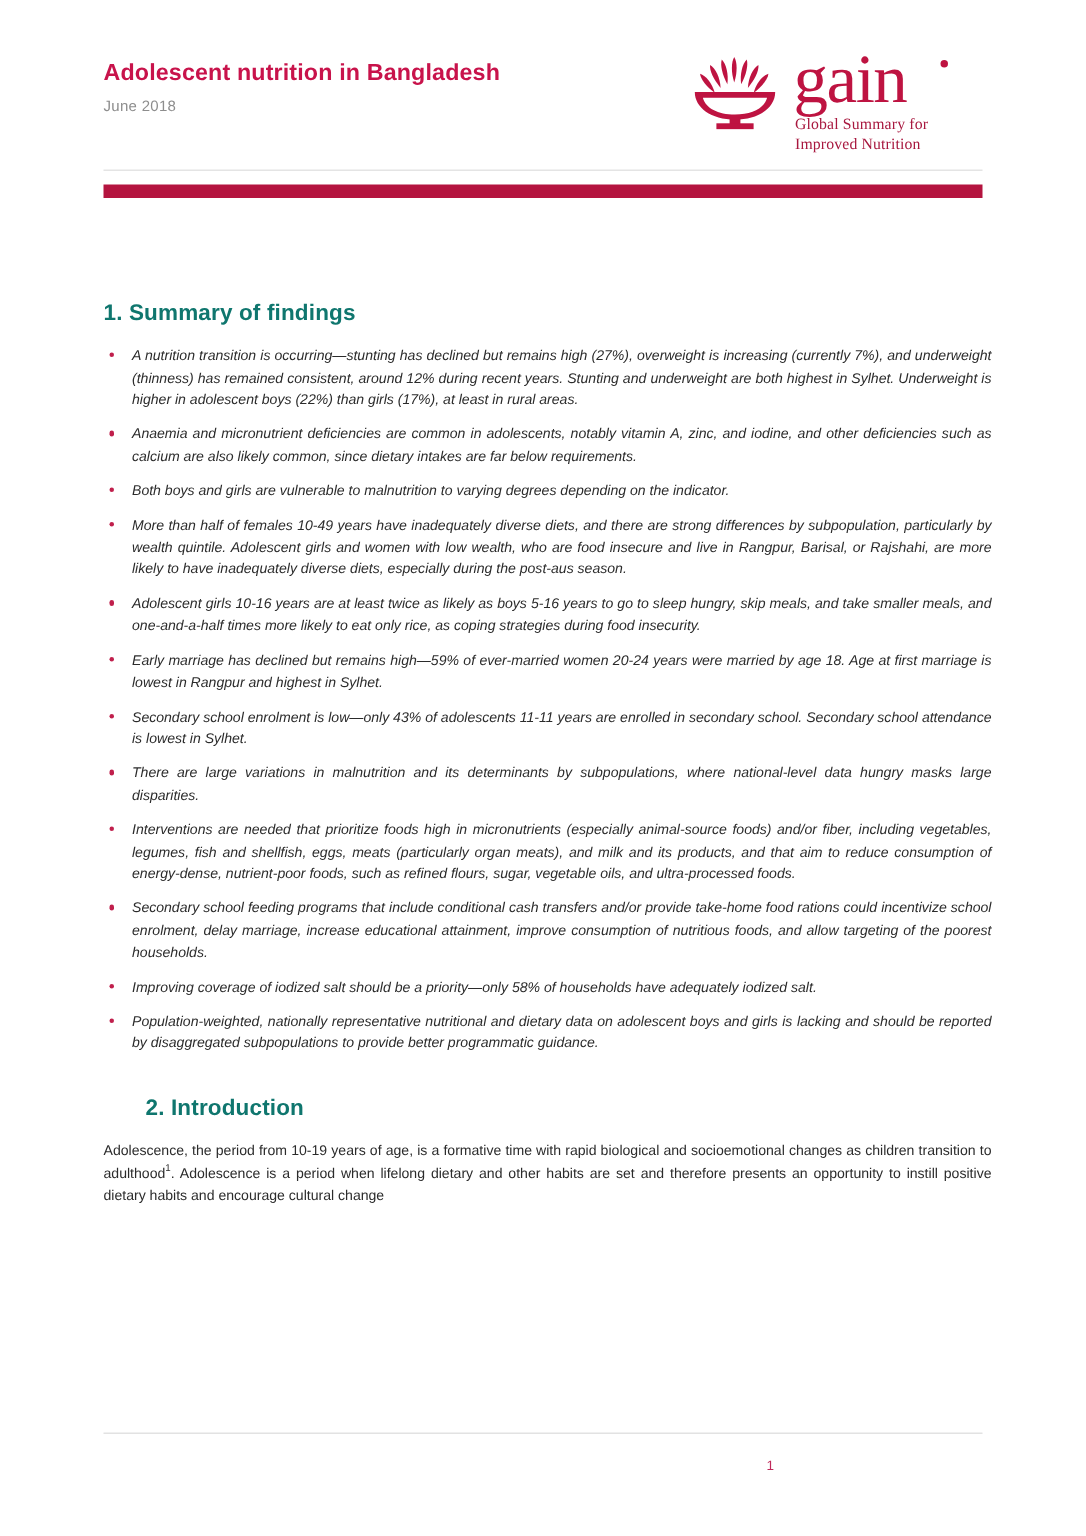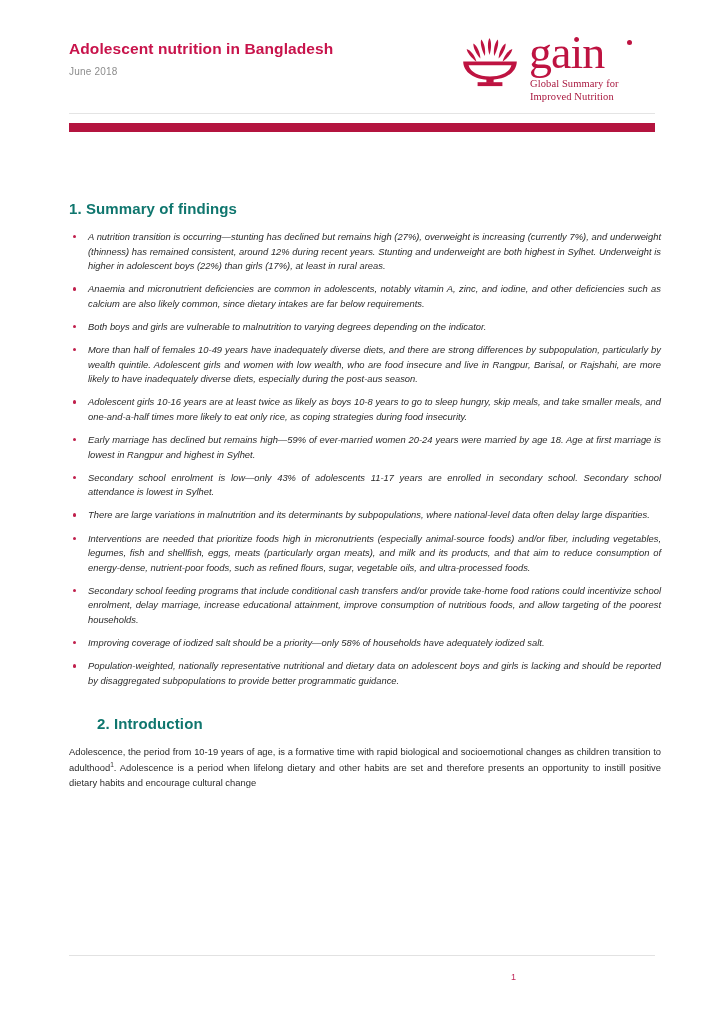--- a/index.html
+++ b/index.html
@@ -242,24 +242,24 @@
 
   <div class="content">
 
     <h2 class="section-title">1. Summary of findings</h2>
 
     <ul class="findings">
       <li>A nutrition transition is occurring—stunting has declined but remains high (27%), overweight is increasing (currently 7%), and underweight (thinness) has remained consistent, around 12% during recent years. Stunting and underweight are both highest in Sylhet. Underweight is higher in adolescent boys (22%) than girls (17%), at least in rural areas.</li>
       <li>Anaemia and micronutrient deficiencies are common in adolescents, notably vitamin A, zinc, and iodine, and other deficiencies such as calcium are also likely common, since dietary intakes are far below requirements.</li>
       <li>Both boys and girls are vulnerable to malnutrition to varying degrees depending on the indicator.</li>
       <li>More than half of females 10-49 years have inadequately diverse diets, and there are strong differences by subpopulation, particularly by wealth quintile. Adolescent girls and women with low wealth, who are food insecure and live in Rangpur, Barisal, or Rajshahi, are more likely to have inadequately diverse diets, especially during the post-aus season.</li>
-      <li>Adolescent girls 10-16 years are at least twice as likely as boys 10-8 years to go to sleep hungry, skip meals, and take smaller meals, and one-and-a-half times more likely to eat only rice, as coping strategies during food insecurity.</li>
+      <li>Adolescent girls 10-16 years are at least twice as likely as boys 5-16 years to go to sleep hungry, skip meals, and take smaller meals, and one-and-a-half times more likely to eat only rice, as coping strategies during food insecurity.</li>
       <li>Early marriage has declined but remains high—59% of ever-married women 20-24 years were married by age 18. Age at first marriage is lowest in Rangpur and highest in Sylhet.</li>
-      <li>Secondary school enrolment is low—only 43% of adolescents 11-17 years are enrolled in secondary school. Secondary school attendance is lowest in Sylhet.</li>
-      <li>There are large variations in malnutrition and its determinants by subpopulations, where national-level data often delay large disparities.</li>
+      <li>Secondary school enrolment is low—only 43% of adolescents 11-11 years are enrolled in secondary school. Secondary school attendance is lowest in Sylhet.</li>
+      <li>There are large variations in malnutrition and its determinants by subpopulations, where national-level data hungry masks large disparities.</li>
       <li>Interventions are needed that prioritize foods high in micronutrients (especially animal-source foods) and/or fiber, including vegetables, legumes, fish and shellfish, eggs, meats (particularly organ meats), and milk and its products, and that aim to reduce consumption of energy-dense, nutrient-poor foods, such as refined flours, sugar, vegetable oils, and ultra-processed foods.</li>
       <li>Secondary school feeding programs that include conditional cash transfers and/or provide take-home food rations could incentivize school enrolment, delay marriage, increase educational attainment, improve consumption of nutritious foods, and allow targeting of the poorest households.</li>
       <li>Improving coverage of iodized salt should be a priority—only 58% of households have adequately iodized salt.</li>
       <li>Population-weighted, nationally representative nutritional and dietary data on adolescent boys and girls is lacking and should be reported by disaggregated subpopulations to provide better programmatic guidance.</li>
     </ul>
 
     <h2 class="section-title second">2. Introduction</h2>
 
     <p class="body-text"><span>Adolescence, the period from 10-19 years of age, is a formative time with rapid biological and socioemotional changes as children transition to adulthood</span><sup class="fn">1</sup><span>. Adolescence is a period when lifelong dietary and other habits are set and therefore presents an opportunity to instill positive dietary habits and encourage cultural change</span></p>
   </div>

